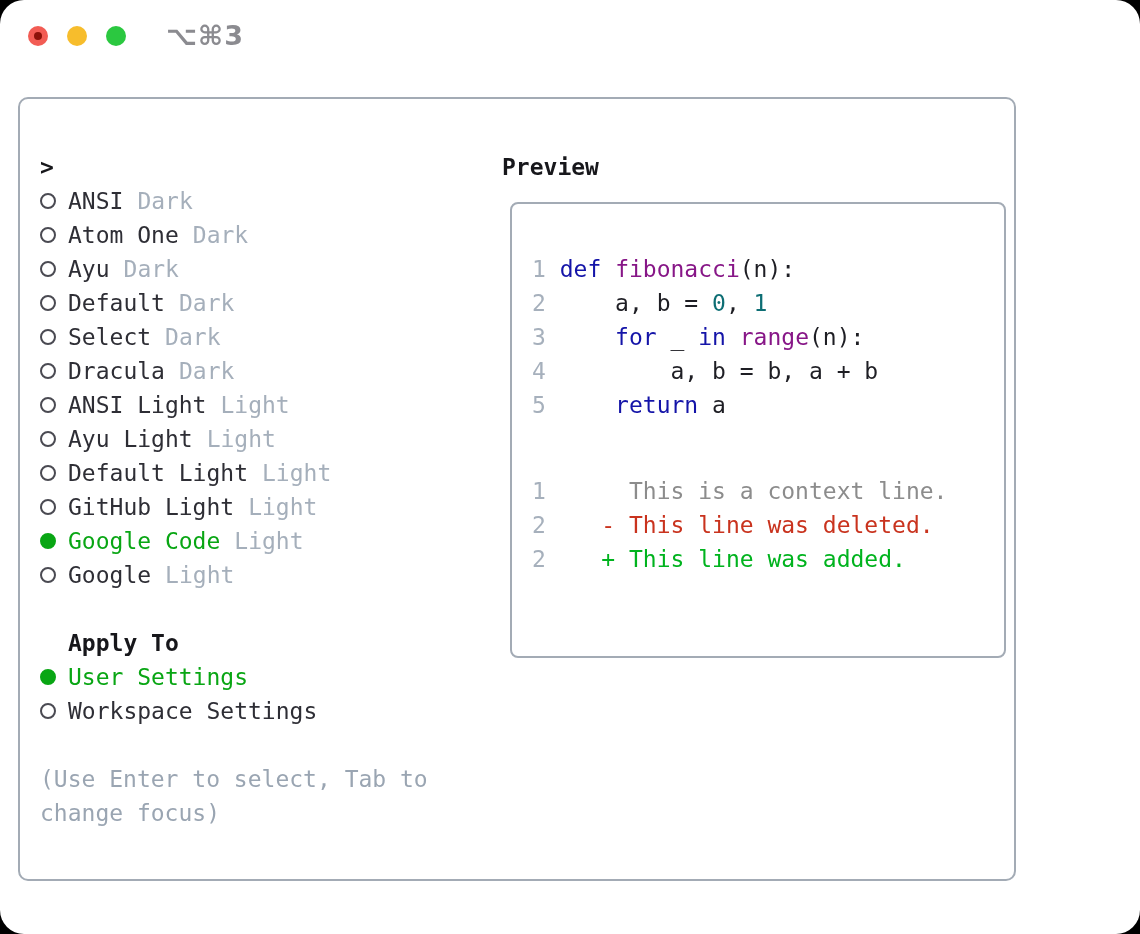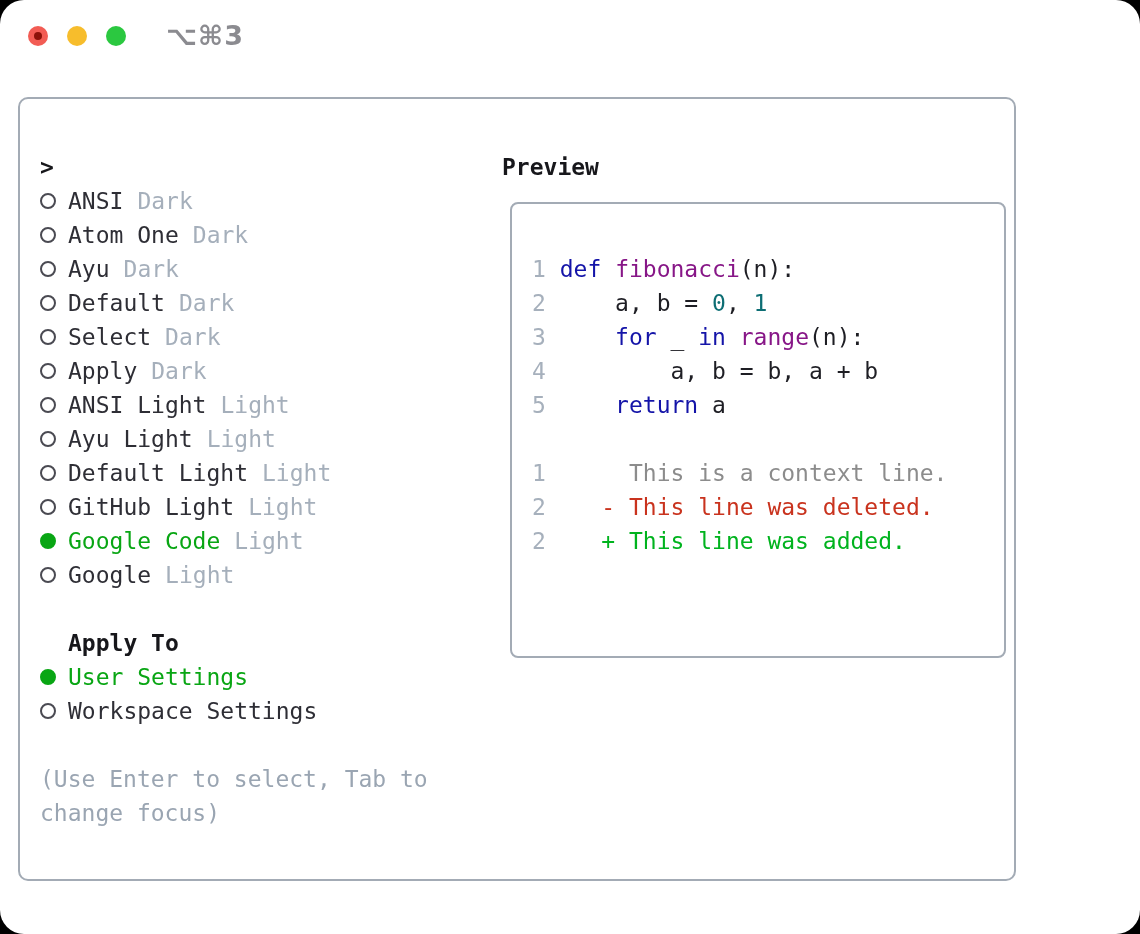--- a/index.html
+++ b/index.html
@@ -47,21 +47,21 @@
     position:absolute;left:490px;top:103px;width:472px;height:404px;
     border:2px solid var(--border);border-radius:8px;background:#fff;
     padding:48px 0 0 20px;box-sizing:content-box;overflow:hidden;
   }
   .pline{height:34px;line-height:34px;font-size:23px;white-space:pre;color:var(--code-text);}
   .ln{color:var(--line-number);}
   .tok-keyword{color:var(--keyword);}
   .tok-function{color:var(--function);}
   .tok-number{color:var(--number);}
   .tok-plain{color:var(--code-text);}
-  .diff-lines{margin-top:34px;}
+  .diff-lines{margin-top:52px;}
   .diff-context{color:var(--diff-context);}
   .diff-deleted{color:var(--diff-deleted);}
   .diff-added{color:var(--diff-added);text-align:right;}
 </style>
 </head>
 <body>
 
 <div class="window">
 
   <div class="titlebar">
@@ -99,21 +99,21 @@
     <span class="theme-name">Default</span>
     <span class="theme-variant">Dark</span>
   </div>
           <div class="row theme-row">
     <span class="marker-cell"><span class="radio"></span></span>
     <span class="theme-name">Select</span>
     <span class="theme-variant">Dark</span>
   </div>
           <div class="row theme-row">
     <span class="marker-cell"><span class="radio"></span></span>
-    <span class="theme-name">Apply</span>
+    <span class="theme-name">Dracula</span>
     <span class="theme-variant">Dark</span>
   </div>
           <div class="row theme-row">
     <span class="marker-cell"><span class="radio"></span></span>
     <span class="theme-name">ANSI Light</span>
     <span class="theme-variant">Light</span>
   </div>
           <div class="row theme-row">
     <span class="marker-cell"><span class="radio"></span></span>
     <span class="theme-name">Ayu Light</span>

